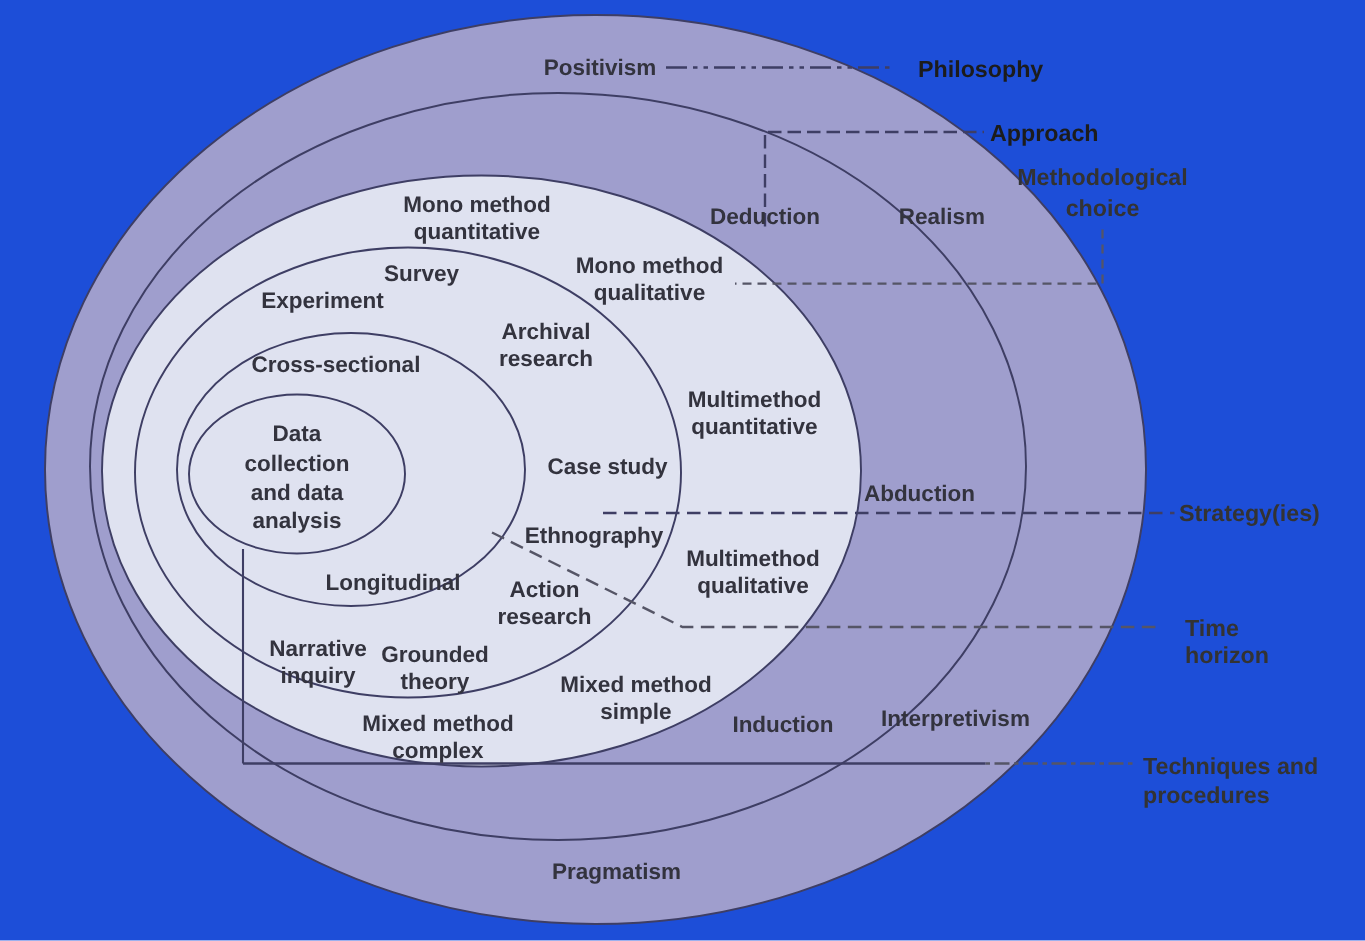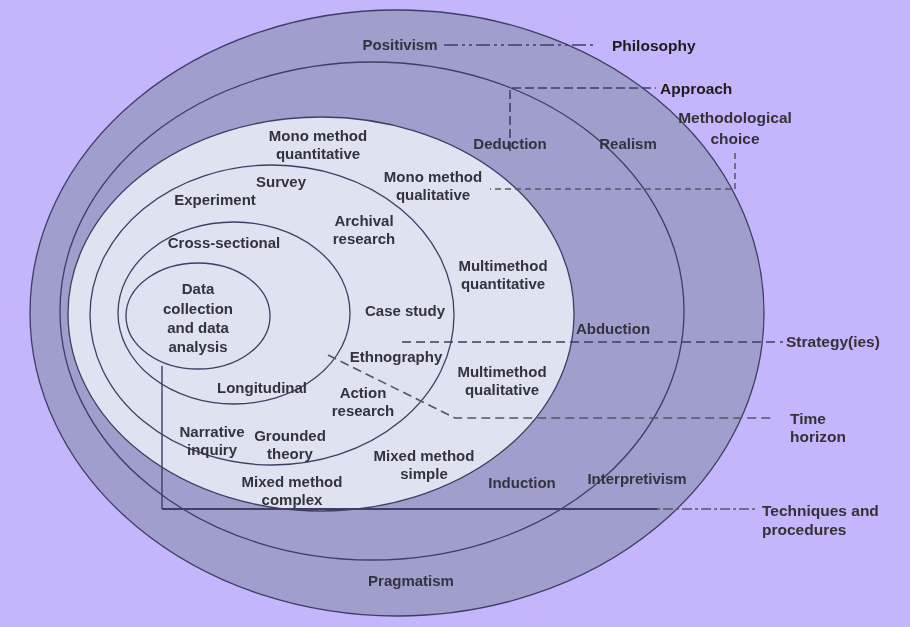--- a/index.html
+++ b/index.html
@@ -1,19 +1,19 @@
 <!DOCTYPE html>
 <html style="--label-color: #33333e; --side-color: #333333; --side-bold-color: #1c1c1c; --stroke-color: #3e3e64;"><head>
 <meta charset="utf-8">
 <style>
   html,body { margin:0; padding:0; background:#ffffff; }
   .stage {
     position:relative;
     width:910px; height:627px;
-    background:#c4b5fd;
+    background:#1d4ed8;
     font-family:"Liberation Sans","DejaVu Sans",sans-serif;
     overflow:hidden;
   }
   svg { display:block; }
   svg text {
     font-family:"Liberation Sans","DejaVu Sans",sans-serif;
   }
   .ring-label {
     font-size:15px;
     font-weight:600;

